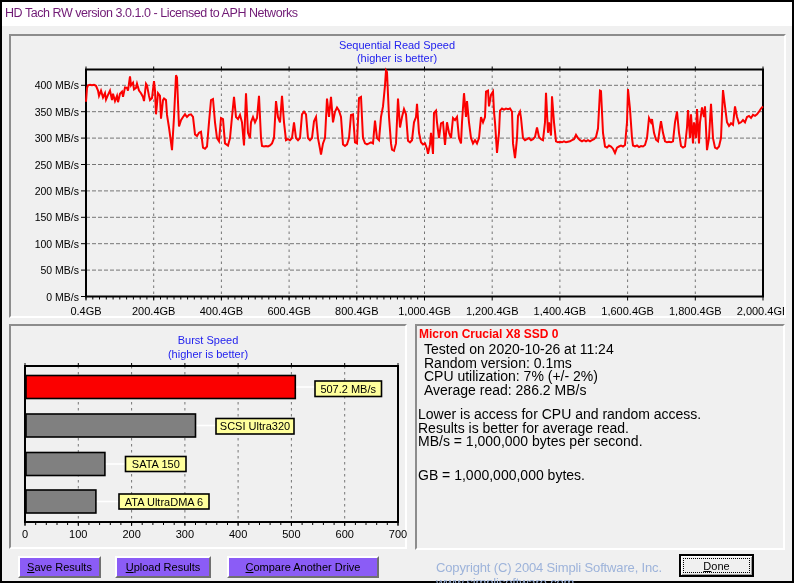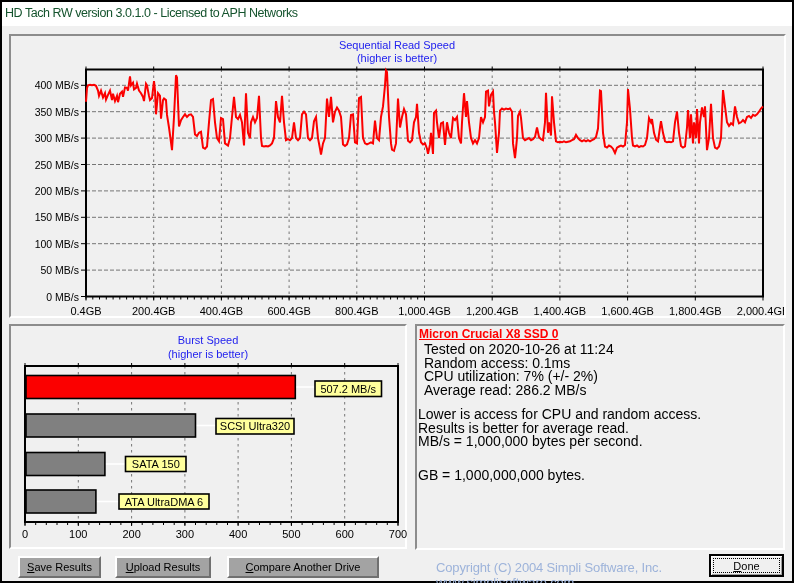--- a/index.html
+++ b/index.html
@@ -1,29 +1,29 @@
 <!DOCTYPE html>
 <html><head><meta charset="utf-8"><style>
 html,body{margin:0;padding:0;}
 body{width:794px;height:583px;position:relative;background:#f0f0f0;font-family:"Liberation Sans",sans-serif;overflow:hidden;}
 .win{position:absolute;left:0;top:0;width:794px;height:583px;border:2px solid #000;box-sizing:border-box;}
 .titlebar{position:absolute;left:2px;top:2px;width:790px;height:24px;background:#fff;}
-.title{position:absolute;left:5px;top:6px;font-size:12.5px;letter-spacing:-0.45px;color:#14532d;white-space:pre;}
+.title{position:absolute;left:5px;top:6px;font-size:12.5px;letter-spacing:-0.45px;color:#701a75;white-space:pre;}
 .panel{position:absolute;box-sizing:border-box;border:2px solid;border-color:#8c8c8c #fff #fff #8c8c8c;background:#f0f0f0;}
 #p-main{left:9px;top:34px;width:777px;height:284px;}
 #p-burst{left:9px;top:324px;width:398px;height:225px;}
 #p-info{left:415px;top:324px;width:370px;height:226px;}
 svg.ov{position:absolute;left:0;top:0;width:794px;height:583px;}
 .gd{stroke:#757575;stroke-width:1;stroke-dasharray:4,2;fill:none;}
 .gv{stroke:#757575;stroke-width:1;stroke-dasharray:2.5,3.5;fill:none;}
 .tk{stroke:#000;stroke-width:1;}
 .ylb{font-size:10.5px;fill:#000;font-family:"Liberation Sans",sans-serif;}
 .lb{font-size:11px;fill:#000;font-family:"Liberation Sans",sans-serif;}
 .bt{font-size:11px;fill:#2222ee;font-family:"Liberation Sans",sans-serif;}
-.btn{position:absolute;box-sizing:border-box;background:#a3a3a3;border:2px solid;border-color:#fff #707070 #707070 #fff;font-size:11px;color:#000;text-align:center;white-space:nowrap;}
+.btn{position:absolute;box-sizing:border-box;background:#8b5cf6;border:2px solid;border-color:#fff #707070 #707070 #fff;font-size:11px;color:#000;text-align:center;white-space:nowrap;}
 u{text-decoration:underline;}
 .info-line{position:absolute;font-size:14px;color:#000;white-space:pre;}
 </style></head><body>
 <div class="win"></div>
 <div class="titlebar"></div>
 <div class="title">HD Tach RW version 3.0.1.0 - Licensed to APH Networks</div>
 <div class="panel" id="p-main"></div>
 <div class="panel" id="p-burst"></div>
 <div class="panel" id="p-info"></div>
 <svg class="ov" xmlns="http://www.w3.org/2000/svg">
@@ -238,27 +238,27 @@
     <text x="164.0" y="505.7" text-anchor="middle" class="lb">ATA UltraDMA 6</text>
 <text x="25.0" y="538" text-anchor="middle" class="lb">0</text>
     <text x="78.3" y="538" text-anchor="middle" class="lb">100</text>
     <text x="131.6" y="538" text-anchor="middle" class="lb">200</text>
     <text x="184.9" y="538" text-anchor="middle" class="lb">300</text>
     <text x="238.1" y="538" text-anchor="middle" class="lb">400</text>
     <text x="291.4" y="538" text-anchor="middle" class="lb">500</text>
     <text x="344.7" y="538" text-anchor="middle" class="lb">600</text>
     <text x="398.0" y="538" text-anchor="middle" class="lb">700</text>
 </svg>
-<div class="info-line" style="left:419px;top:327px;color:#f00;font-weight:bold;font-size:12px;text-decoration:underline;">Micron Crucial X8 SSD 0</div>
+<div class="info-line" style="left:419px;top:327px;color:#f00;font-weight:bold;font-size:12px;">Micron Crucial X8 SSD 0</div>
 <div class="info-line" style="left:424px;top:341px;">Tested on 2020-10-26 at 11:24</div>
-<div class="info-line" style="left:424px;top:354.5px;">Random access: 0.1ms</div>
+<div class="info-line" style="left:424px;top:354.5px;">Random version: 0.1ms</div>
 <div class="info-line" style="left:424px;top:368px;text-align:center;">CPU utilization: 7% (+/- 2%)</div>
 <div class="info-line" style="left:424px;top:381.5px;">Average read: 286.2 MB/s</div>
 <div class="info-line" style="left:418px;top:406px;">Lower is access for CPU and random access.</div>
 <div class="info-line" style="left:418px;top:419.5px;">Results is better for average read.</div>
 <div class="info-line" style="left:418px;top:433px;">MB/s = 1,000,000 bytes per second.</div>
 <div class="info-line" style="left:418px;top:446.5px;margin-top:20px;">GB = 1,000,000,000 bytes.</div>
 <div class="btn" style="left:18px;top:556px;width:83px;height:22px;line-height:18px;"><u>S</u>ave Results</div>
 <div class="btn" style="left:115px;top:556px;width:96px;height:22px;line-height:18px;"><u>U</u>pload Results</div>
 <div class="btn" style="left:227px;top:556px;width:152px;height:22px;line-height:18px;"><u>C</u>ompare Another Drive</div>
 <div style="position:absolute;left:388px;top:560px;font-size:13px;letter-spacing:-0.15px;color:#9db3da;margin-left:48px;">Copyright (C) 2004 Simpli Software, Inc.  www.simplisoftware.com</div>
-<div style="position:absolute;left:709px;top:554px;width:75px;height:23px;box-sizing:border-box;border:2px solid #000;background:#f0f0f0;box-shadow:inset 1px 1px 0 #fff, inset -1px -1px 0 #9d9d9d;text-decoration:underline;">
+<div style="position:absolute;left:679px;top:554px;width:75px;height:23px;box-sizing:border-box;border:2px solid #000;background:#f0f0f0;box-shadow:inset 1px 1px 0 #fff, inset -1px -1px 0 #9d9d9d;text-decoration:underline;">
   <div style="position:absolute;left:2px;top:2px;right:2px;bottom:2px;border:1px dotted #000;text-align:center;font-size:11px;line-height:15px;"><u>D</u>one</div>
 </div>
 </body></html>

